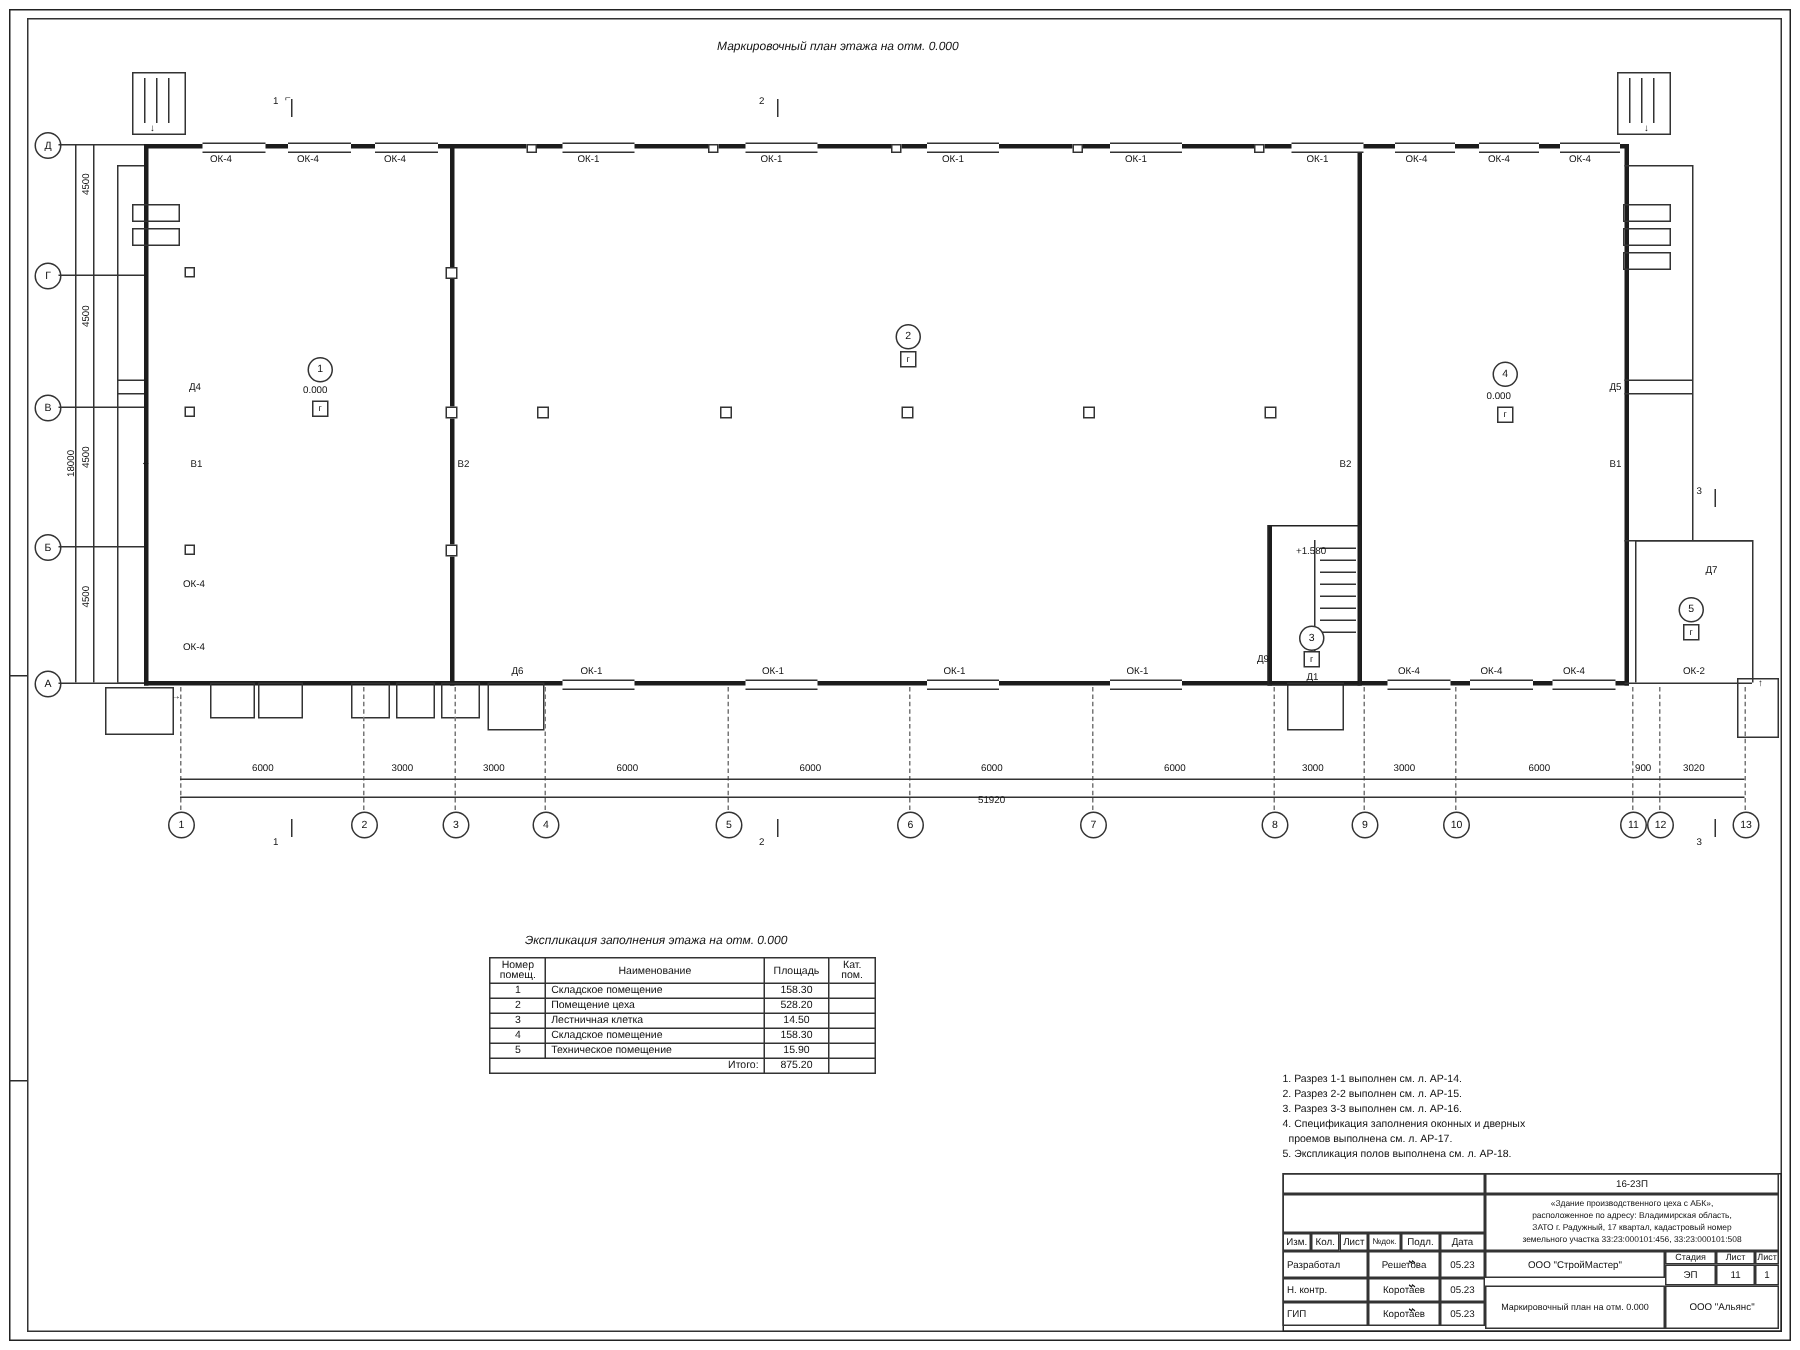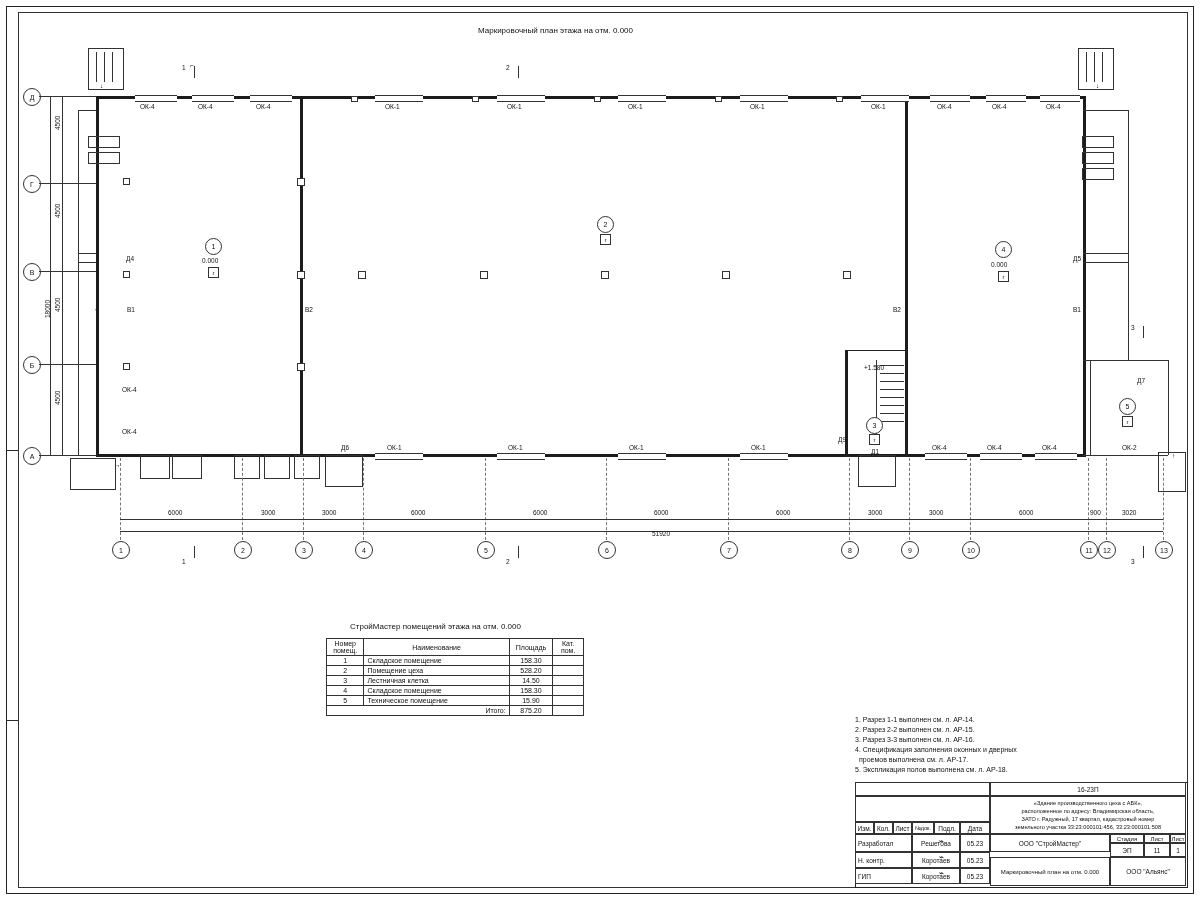--- a/index.html
+++ b/index.html
@@ -2,21 +2,21 @@
 <html><head>
 <meta charset="utf-8">
 <style>
   html,body{margin:0;padding:0;background:#ffffff;}
   body{font-family:"Liberation Sans", sans-serif;color:#111;}
   #sheet{position:relative;width:1200px;height:900px;overflow:hidden;background:#fff;}
   .frame{position:absolute;border:1px solid #222;}
   .ln{position:absolute;background:#2b2b2b;}
   .txt{position:absolute;white-space:nowrap;font-size:7px;color:#111;}
   .txt9{font-size:8px;}
-  .ital{}
+  .ital{font-style:italic;}
   .circ{position:absolute;border:1px solid #333;border-radius:50%;display:flex;align-items:center;justify-content:center;font-size:7px;background:#fff;}
   .sq{position:absolute;border:1px solid #333;background:#fff;display:flex;align-items:center;justify-content:center;font-size:6px;}
   .wallH{position:absolute;background:#1c1c1c;height:3px;}
   .wallV{position:absolute;background:#1c1c1c;width:3px;}
   .thinH{position:absolute;background:#333;height:1px;}
   .thinV{position:absolute;background:#333;width:1px;}
   .dash{position:absolute;border-left:1px dashed #777;}
   .tbl{position:absolute;border-collapse:collapse;font-size:7px;}
   .tbl td,.tbl th{border:1px solid #333;padding:1px 3px;font-weight:normal;}
   .center{text-align:center;}
@@ -270,21 +270,21 @@
   <div class="lab" style="left:1131px;top:324px;">3</div>
   <div class="thinV" style="left:1143px;top:326px;height:12px;"></div>
 
   <div class="lab" style="left:182px;top:558px;">1</div>
   <div class="thinV" style="left:194px;top:546px;height:12px;"></div>
   <div class="lab" style="left:506px;top:558px;">2</div>
   <div class="thinV" style="left:518px;top:546px;height:12px;"></div>
   <div class="lab" style="left:1131px;top:558px;">3</div>
   <div class="thinV" style="left:1143px;top:546px;height:12px;"></div>
 
-  <div class="txt ital" style="left:350px;top:622px;font-size:8px;">СтройМастер помещений этажа на отм. 0.000</div>
+  <div class="txt ital" style="left:350px;top:622px;font-size:8px;">Экспликация заполнения этажа на отм. 0.000</div>
 
   <table class="tbl" style="left:326px;top:638px;width:258px;">
     <tbody>
         <tr>
       <th class="center" style="width:32px;">Номер помещ.</th>
       <th class="center" style="width:160px;">Наименование</th>
       <th class="center" style="width:38px;">Площадь</th>
       <th class="center" style="width:26px;">Кат. пом.</th>
     </tr>
     <tr>

